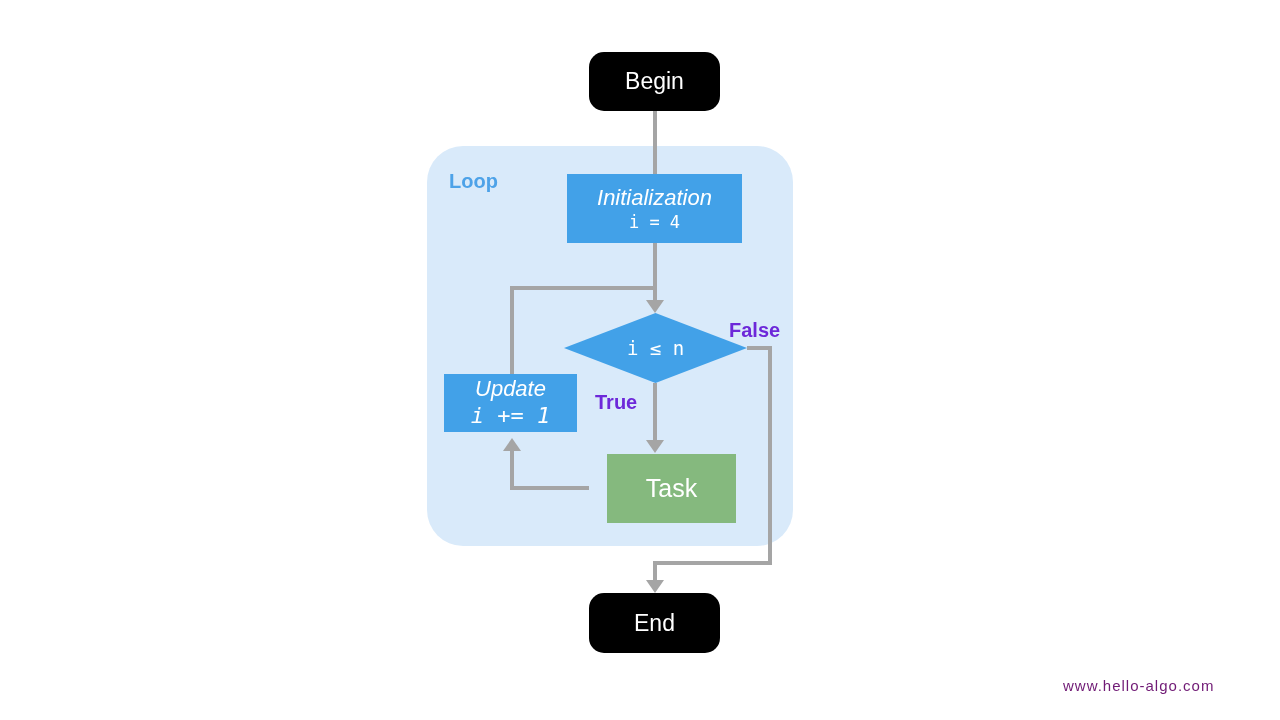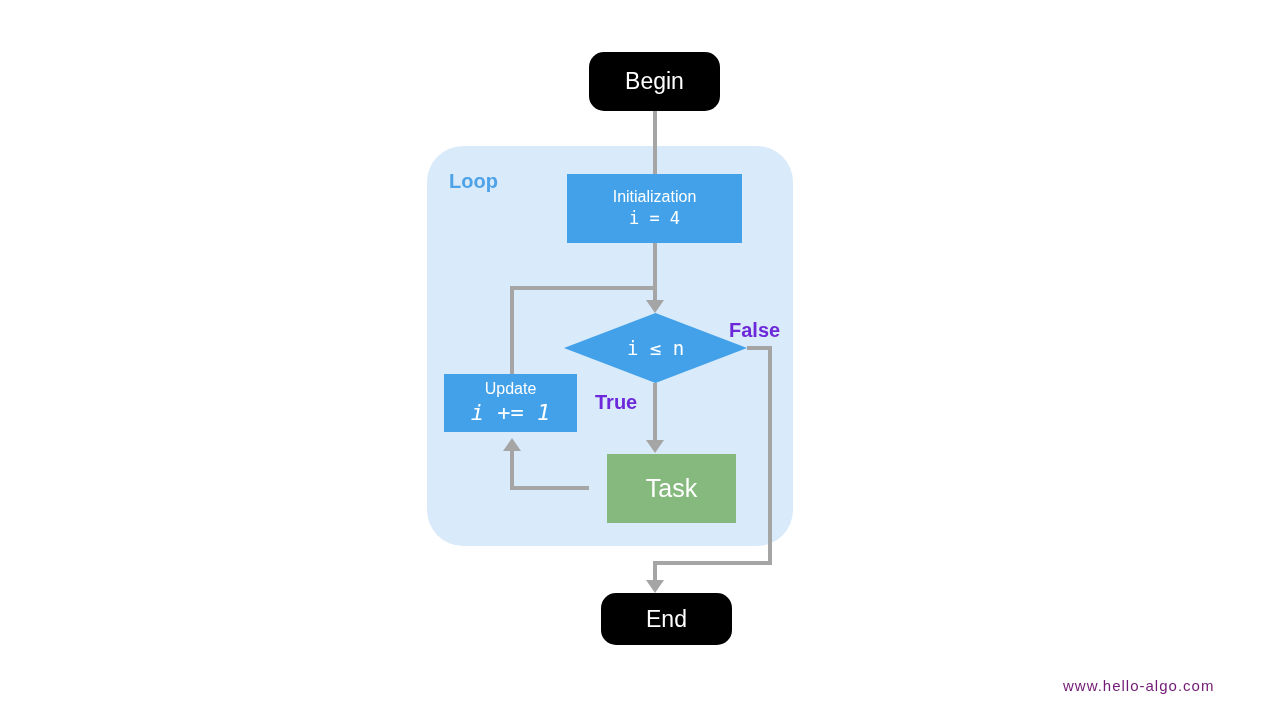--- a/index.html
+++ b/index.html
@@ -23,26 +23,26 @@
   
   .node {
     display:flex; flex-direction:column; align-items:center; justify-content:center;
     color:#ffffff; text-align:center; box-sizing:border-box;
   }
   .node-gray { background:#000000; border-radius:15px; }
   .node-blue { background:#42a1e8; }
   .node-green { background:#85b97e; }
 
   .begin-node { left:589px; top:52px;  width:131px; height:59px; font-size:23px; }
-  .end-node   { left:589px; top:593px; width:131px; height:52px; font-size:23px;margin-left:12px; }
+  .end-node   { left:589px; top:593px; width:131px; height:60px; font-size:23px; }
   .init-node  { left:567px; top:174px; width:175px; height:69px; }
   .update-node{ left:444px; top:374px; width:133px; height:58px; }
   .task-node  { left:607px; top:454px; width:129px; height:69px; font-size:25px; }
 
-  .node-title { font-size:16px; line-height:1.25; }
+  .node-title { font-size:22px; line-height:1.25;font-style:italic; }
   .node-code  { font-family:"DejaVu Sans Mono", monospace; font-size:17px; line-height:1.3; }
 
   .diamond {
     left:564px; top:313px; width:183px; height:70px;
     background:#42a1e8;
     clip-path:polygon(50% 0, 100% 50%, 50% 100%, 0 50%);
     display:flex; align-items:center; justify-content:center;
     color:#ffffff; font-family:"DejaVu Sans Mono", monospace; font-size:19px;
   }
 

